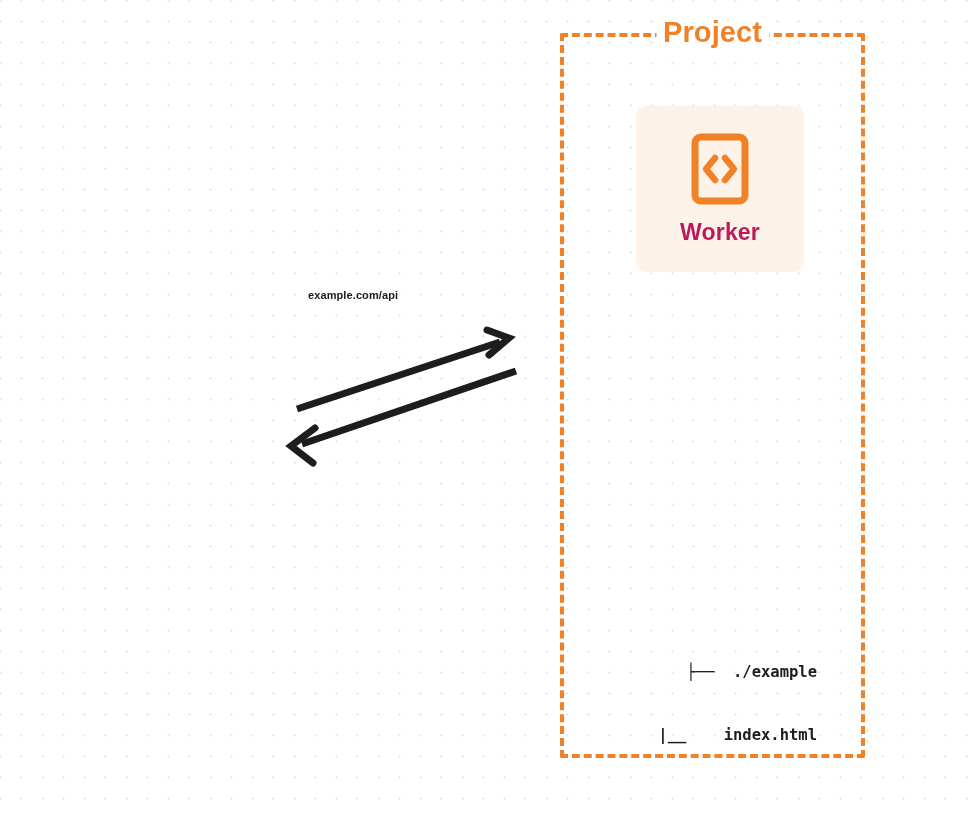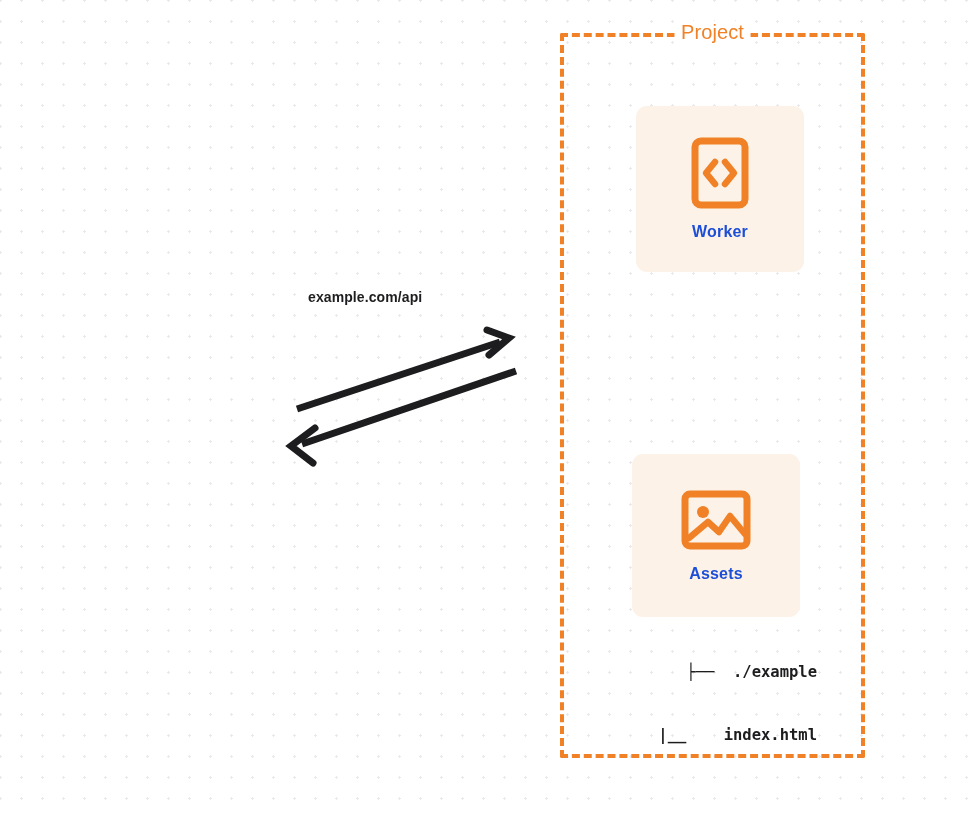--- a/index.html
+++ b/index.html
@@ -56,22 +56,22 @@
     border: 4px dashed #f08126;
     border-radius: 2px;
   }
   #project-title {
     position: absolute;
     left: 50%;
     top: -4px;
     transform: translate(-50%, -52%);
     background-color: #ffffff;
     padding: 0 7px;
-    font-size: 20px;
-    font-weight: normal;
+    font-size: 29px;
+    font-weight: bold;
     color: #f08126;
     letter-spacing: 0.1px;
     white-space: nowrap;
   }
 
   
   .service-card {
     position: absolute;
     background-color: #fdf2e7;
     border-radius: 11px;
@@ -91,23 +91,23 @@
     top: 417px;
     width: 168px;
     height: 163px;
   }
   .service-card .card-icon {
     display: block;
     line-height: 0;
     margin-bottom: 14px;
   }
   .service-card .card-label {
-    font-size: 16px;
+    font-size: 23px;
     font-weight: bold;
-    color: #1d4ed8;
+    color: #be185d;
     letter-spacing: 0.2px;
   }
 
   
   #file-tree {
     position: absolute;
     left: 45px;
     top: 583px;
     font-family: "DejaVu Sans Mono", "Liberation Mono", monospace;
     font-size: 15.5px;
@@ -128,21 +128,21 @@
     left: 0;
     top: 0;
     width: 980px;
     height: 818px;
     pointer-events: none;
   }
   #request-label {
     position: absolute;
     left: 308px;
     top: 289px;
-    font-size: 14px;
+    font-size: 11px;
     font-weight: bold;
     color: #1d1d1f;
     letter-spacing: 0.1px;
     white-space: nowrap;
   }
 </style>
 </head>
 <body>
 
 <div id="diagram-canvas">
@@ -171,30 +171,20 @@
       <span class="card-icon">
         <svg width="58" height="72" viewBox="0 0 58 72" aria-hidden="true">
           <rect x="4" y="4" width="50" height="64" rx="6" ry="6" fill="none" stroke="#f08126" stroke-width="7"></rect>
           <polyline points="24,25 15,36 24,47" fill="none" stroke="#f08126" stroke-width="6.5" stroke-linecap="round" stroke-linejoin="round"></polyline>
           <polyline points="34,25 43,36 34,47" fill="none" stroke="#f08126" stroke-width="6.5" stroke-linecap="round" stroke-linejoin="round"></polyline>
         </svg>
       </span>
       <span class="card-label">Worker</span>
     </div>
 
-    <div id="assets-card" class="service-card">
-      <span class="card-icon">
-        <svg width="70" height="62" viewBox="0 0 70 62" aria-hidden="true">
-          <rect x="4" y="5" width="62" height="52" rx="5" ry="5" fill="none" stroke="#f08126" stroke-width="7"></rect>
-          <circle cx="22" cy="23" r="6" fill="#f08126"></circle>
-          <polyline points="8,49 27,33 38,43 49,27 64,45" fill="none" stroke="#f08126" stroke-width="6.5" stroke-linecap="round" stroke-linejoin="round"></polyline>
-        </svg>
-      </span>
-      <span class="card-label">Assets</span>
-    </div>
 
     <div id="file-tree">
       <span class="tree-row">├──  ./example</span>
       <span class="tree-row">   |__    index.html</span>
       
     </div>
 
   </div>
 </div>
 

